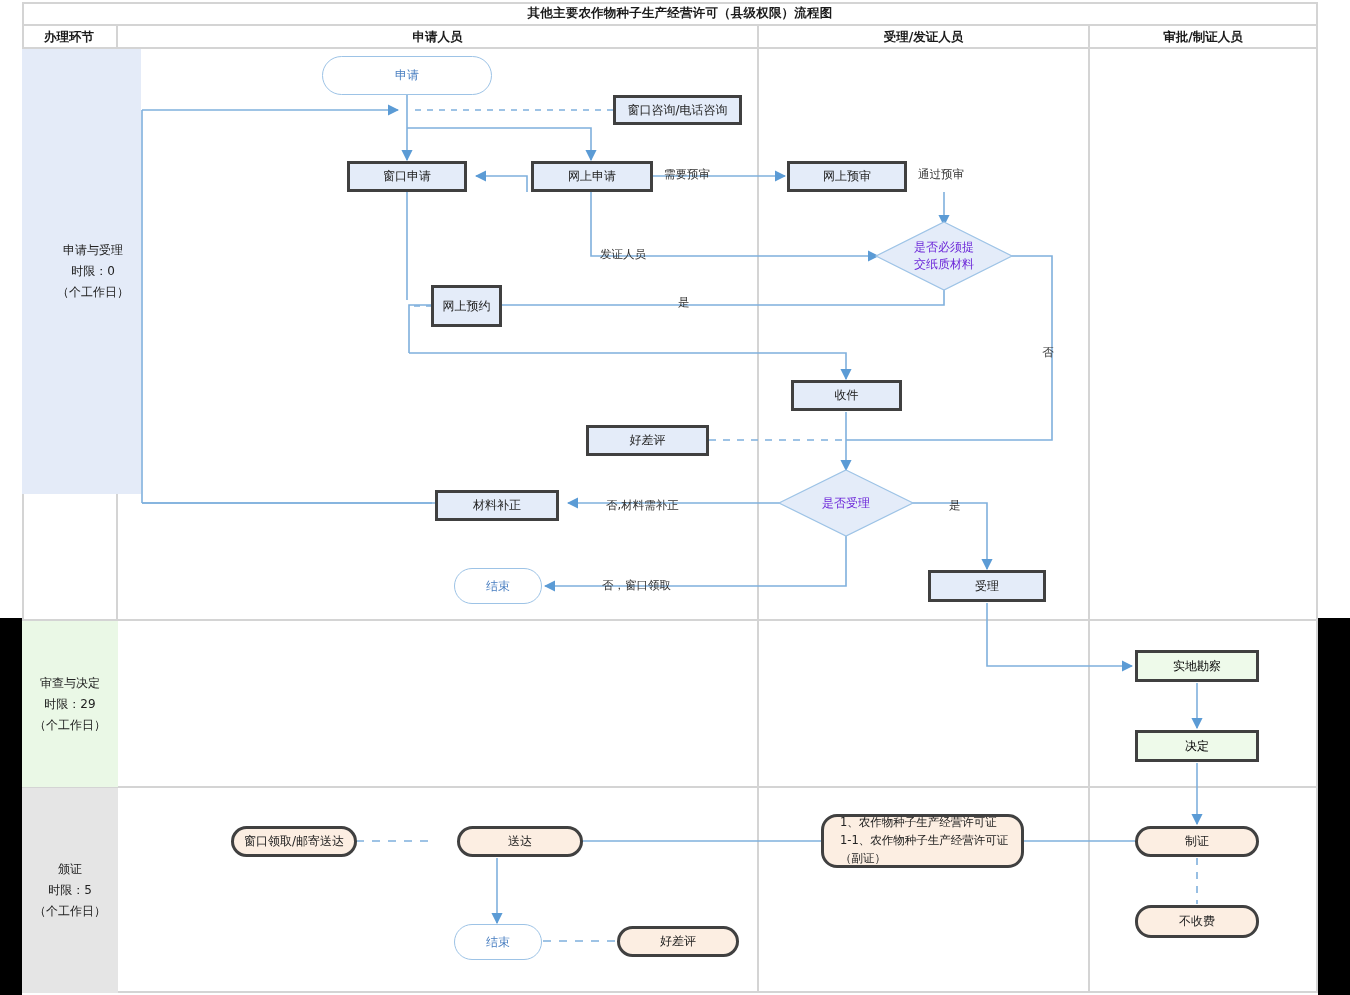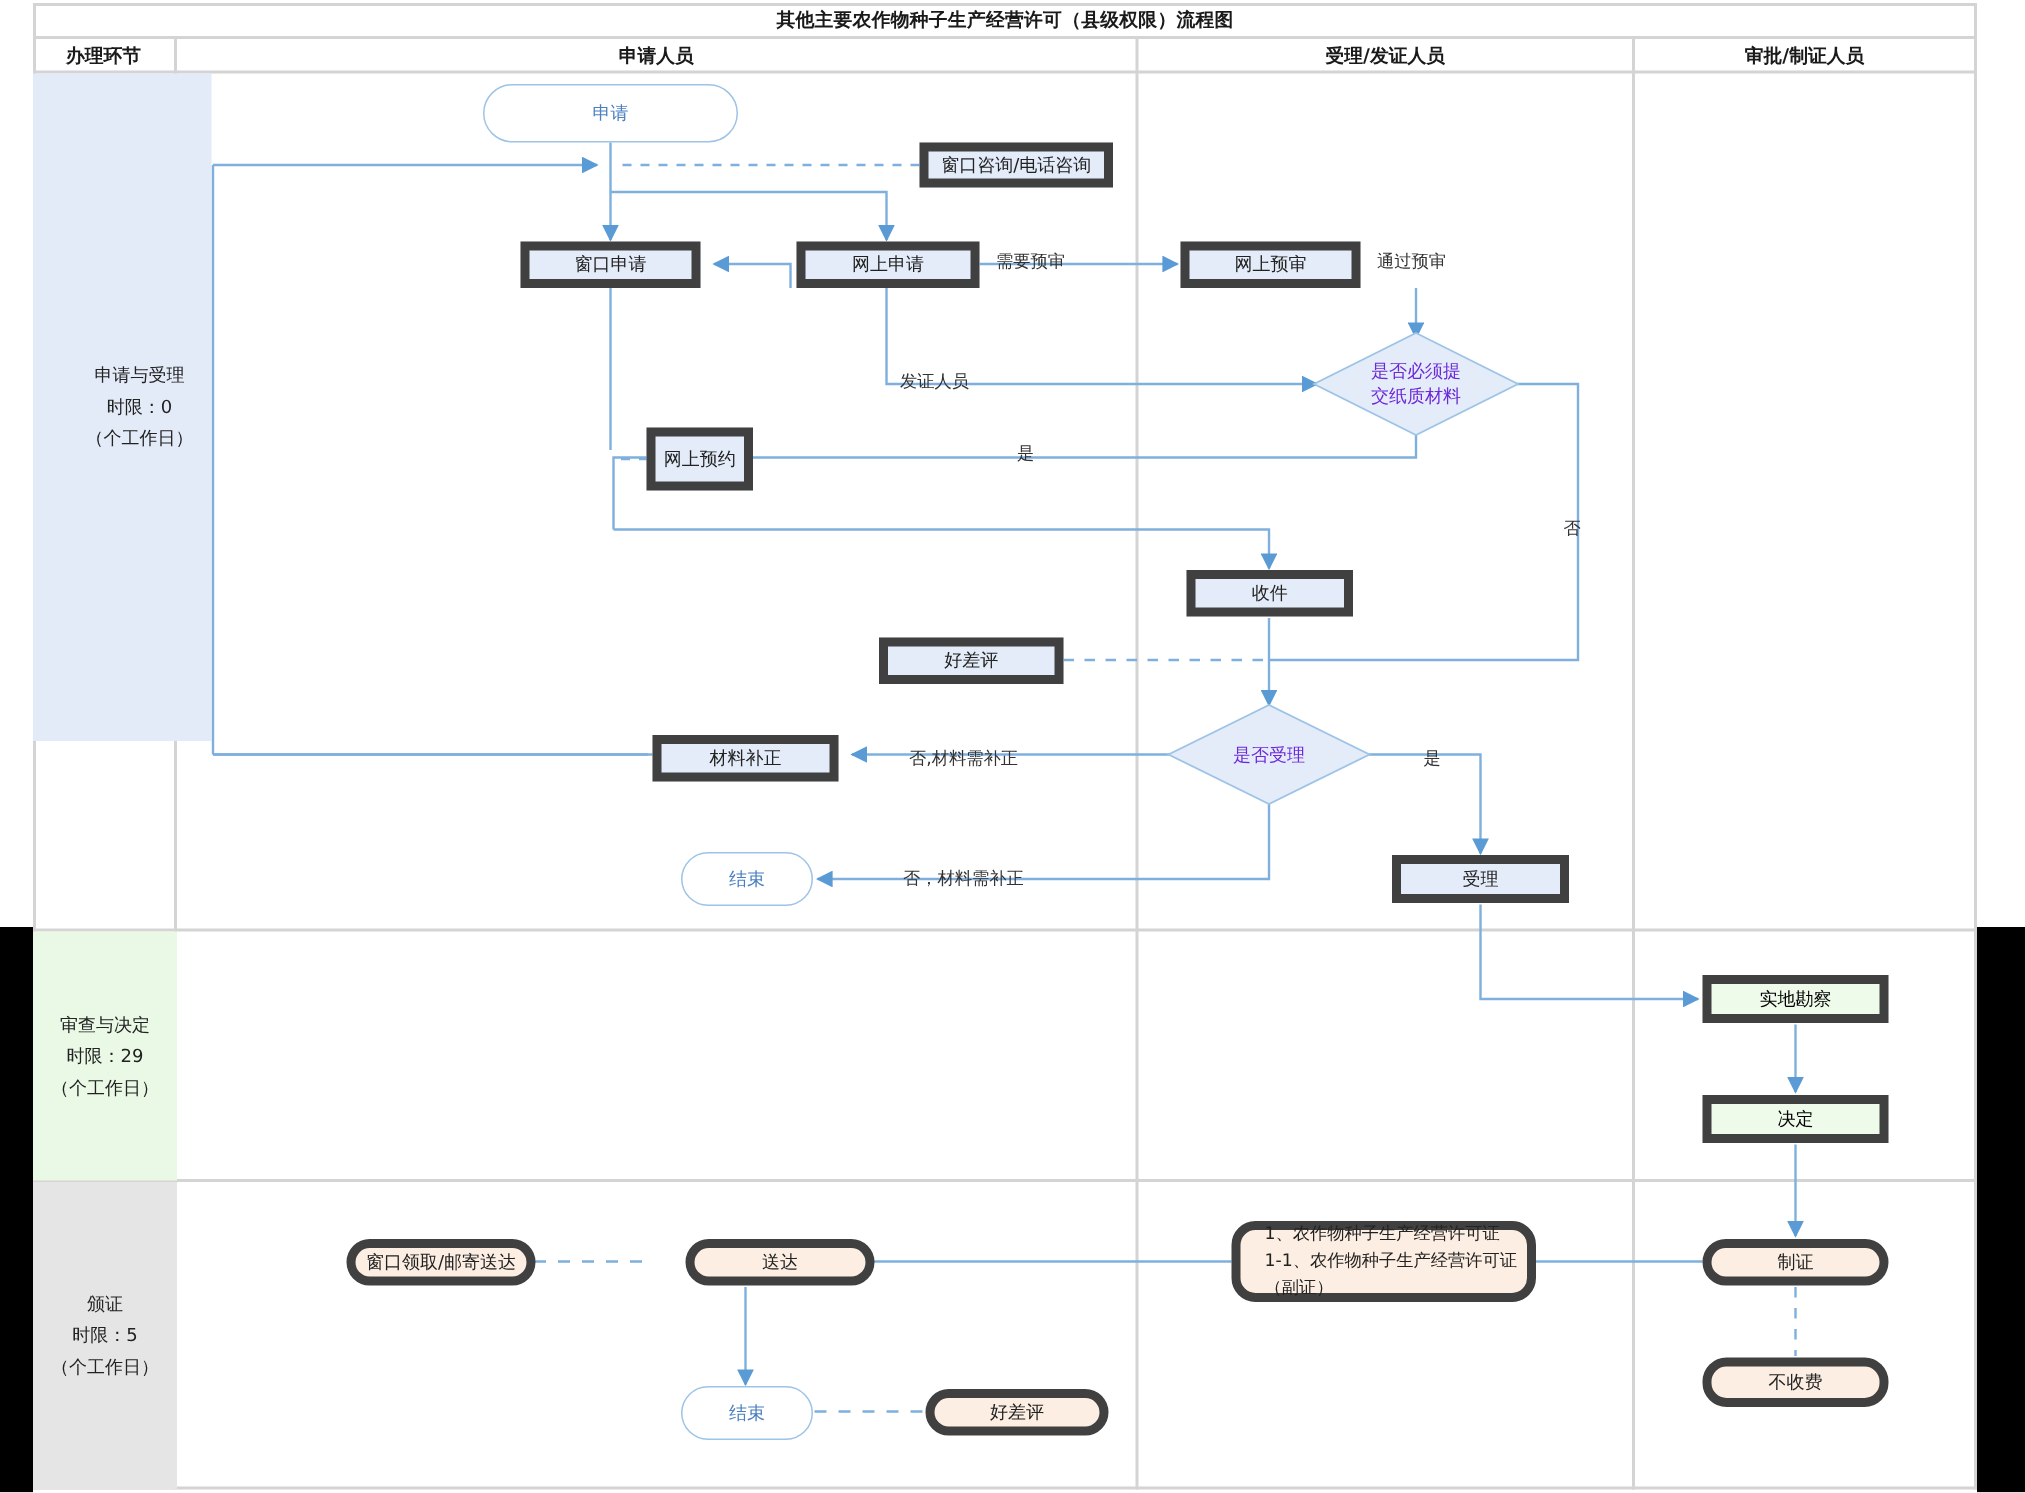--- a/index.html
+++ b/index.html
@@ -11,40 +11,40 @@
   .gutter.left{left:0;top:618px;width:22px;height:377px;}
   .gutter.right{left:1318px;top:618px;width:32px;height:377px;}
 
   
   .sheet{position:absolute;left:22px;top:2px;width:1296px;height:991px;}
   .hline{position:absolute;background:#d4d4d4;height:2px;left:0;}
   .vline{position:absolute;background:#d4d4d4;width:2px;}
 
   .title-cell{position:absolute;left:0;top:0;width:1296px;height:22px;
     display:flex;align-items:center;justify-content:center;
-    font-size:12.5px;font-weight:bold;color:#1a1a1a;letter-spacing:.2px;}
+    font-size:12.5px;font-weight:bold;color:#1a1a1a;letter-spacing:.2px;padding-left:10px;}
 
   .hdr{position:absolute;top:24px;height:22px;display:flex;align-items:center;
     justify-content:center;font-size:12.5px;font-weight:bold;color:#1a1a1a;}
 
   
   .stage{position:absolute;left:0;width:96px;display:flex;align-items:center;
     justify-content:center;text-align:center;font-size:12px;color:#222;line-height:1.75;}
   .stage .inner{white-space:pre-line;}
   .stage.s1{top:47px;height:445px;background:#e4ebf8;padding-left:23px;}
   .stage.s2{top:619px;height:166px;background:#eaf8e6;}
   .stage.s3{top:786px;height:205px;background:#e5e5e5;}
 
   
   #canvas{position:absolute;left:0;top:0;width:1350px;height:995px;}
 
   
   .node{position:absolute;box-sizing:border-box;display:flex;align-items:center;
     justify-content:center;text-align:center;font-size:12px;line-height:1.35;
-    border:6px solid #404040;}
+    border:3px solid #404040;}
   .node.blue{background:#e4ecf9;color:#222;}
   .node.green{background:#eefaea;color:#000000;}
   .node.orange{background:#fceee2;color:#222;border-radius:16px;}
   .node.term{background:#fff;border:1.5px solid #9dc3e6;border-radius:30px;color:#4a7fc1;}
   .node.multiline{white-space:pre-line;line-height:1.55;}
   .node.left-al{justify-content:flex-start;padding-left:16px;text-align:left;}
 
   
   .diamond{position:absolute;}
   .diamond .dlabel{position:absolute;left:0;top:0;width:100%;height:100%;
@@ -232,15 +232,15 @@
   <div class="elabel" style="left:600px;top:247px;">发证人员</div>
 
   <div class="elabel" style="left:678px;top:295px;">是</div>
 
   <div class="elabel vert" style="left:1040px;top:338px;">否</div>
 
   <div class="elabel" style="left:606px;top:498px;">否,材料需补正</div>
 
   <div class="elabel" style="left:949px;top:498px;">是</div>
 
-  <div class="elabel" style="left:602px;top:578px;">否，材料需补正</div>
+  <div class="elabel" style="left:602px;top:578px;">否，窗口领取</div>
 
 </div>
 
 </body></html>

